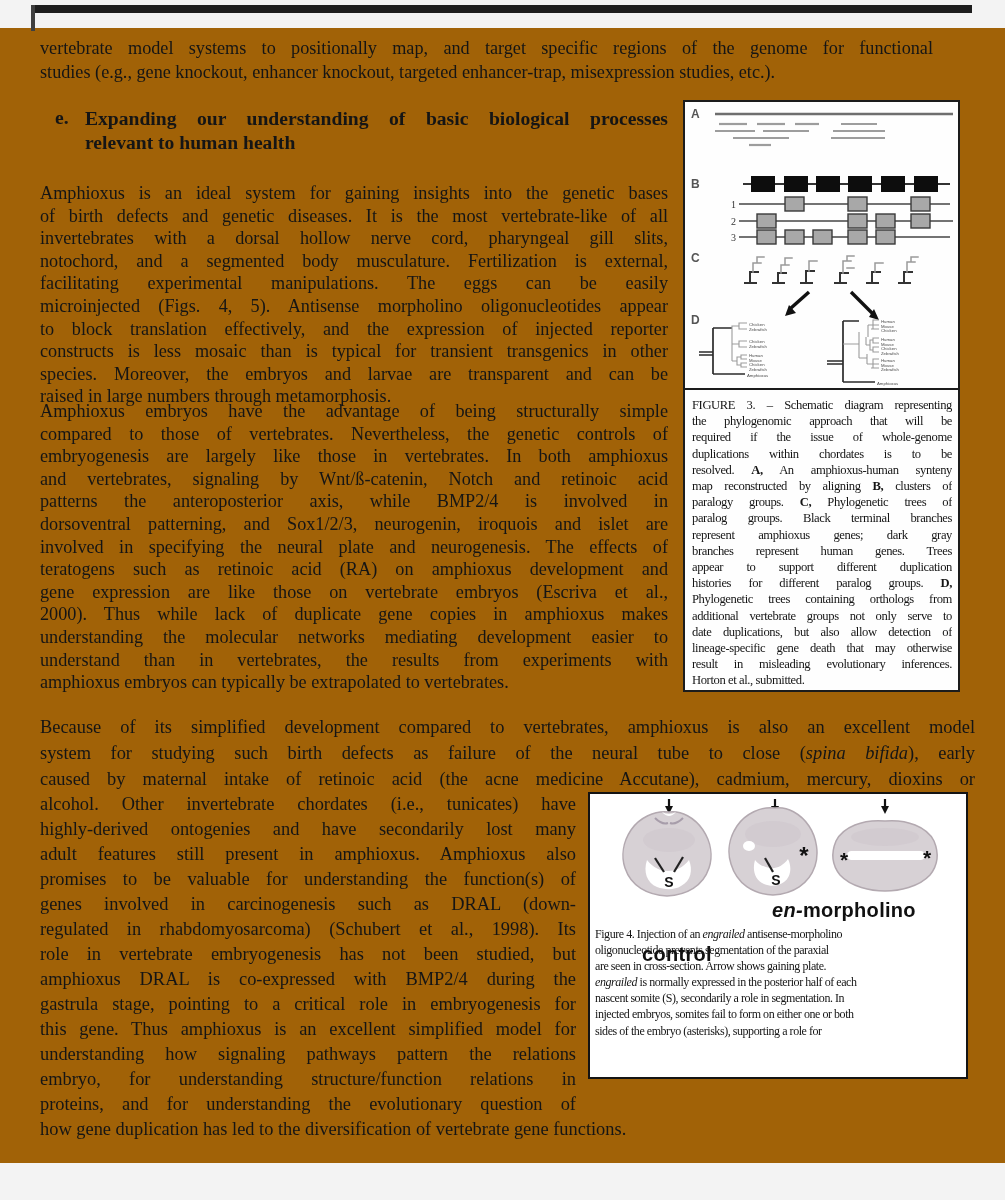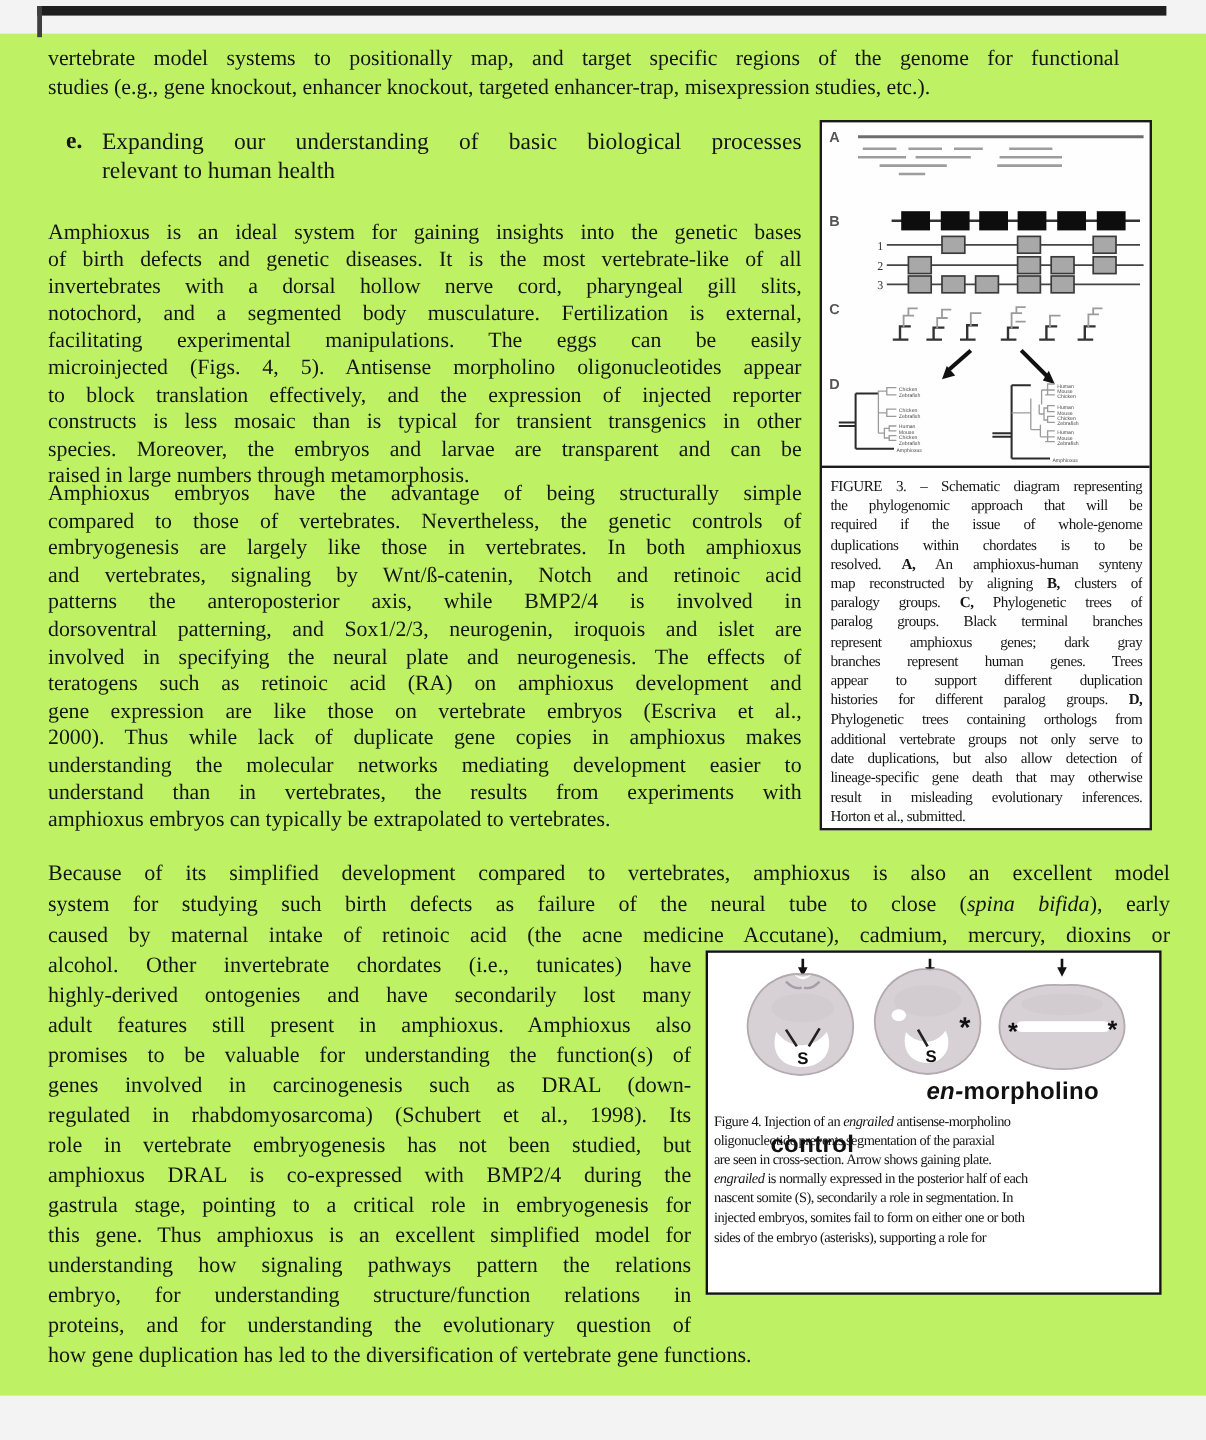--- a/index.html
+++ b/index.html
@@ -1,29 +1,29 @@
 <!DOCTYPE html>
 <html><head>
 <meta charset="utf-8">
 <style>
   html,body{margin:0;padding:0;background:#ffffff;}
-  .page{position:relative;width:1005px;height:1200px;background:#bef264;overflow:hidden;
+  .page{position:relative;width:1005px;height:1200px;background:#a16207;overflow:hidden;
         font-family:"Liberation Serif",serif;color:#151515;}
   .band-top{position:absolute;left:0;top:0;width:1005px;height:28px;background:#f3f3f3;}
   .band-bottom{position:absolute;left:0;top:1163px;width:1005px;height:37px;background:#f3f3f3;}
   .scanbar{position:absolute;left:31px;top:5px;width:941px;height:8px;background:#1e1e1e;}
   .scanbar-stub{position:absolute;left:31px;top:5px;width:4px;height:26px;background:#3f3f3f;}
 
   .ln{text-align:justify;text-align-last:justify;white-space:nowrap;overflow:hidden;}
   .ln-last{text-align-last:left;}
   .it{font-style:italic;} .bd{font-weight:bold;}
 
   .intro{position:absolute;left:40px;top:36px;width:893px;font-size:18.2px;line-height:24px;}
   .heading-marker{position:absolute;left:55px;top:107px;font-weight:bold;font-size:19.6px;}
-  .heading{position:absolute;left:85px;top:107px;width:583px;font-weight:normal;font-size:19.6px;line-height:23.5px;}
+  .heading{position:absolute;left:85px;top:107px;width:583px;font-weight:bold;font-size:19.6px;line-height:23.5px;}
 
   .bodycol{position:absolute;left:40px;width:628px;font-size:18.2px;line-height:22.6px;}
   .p1{top:161px;margin-top:21px;} .p2{top:400px;}
 
   .p3{position:absolute;left:40px;top:714px;width:935px;font-size:18.4px;}
   .p3a{line-height:26px;} .p3b{line-height:25px;}
 
   
   .fig3{position:absolute;left:683px;top:100px;width:277px;height:592px;box-sizing:border-box;
         border:2px solid #1c1c1c;background:#fefefe;}

